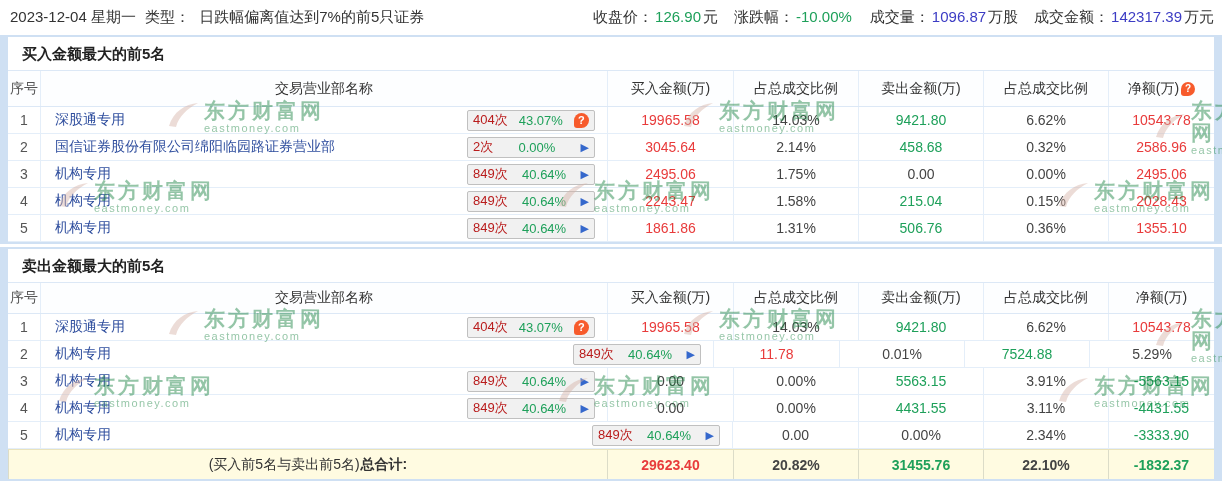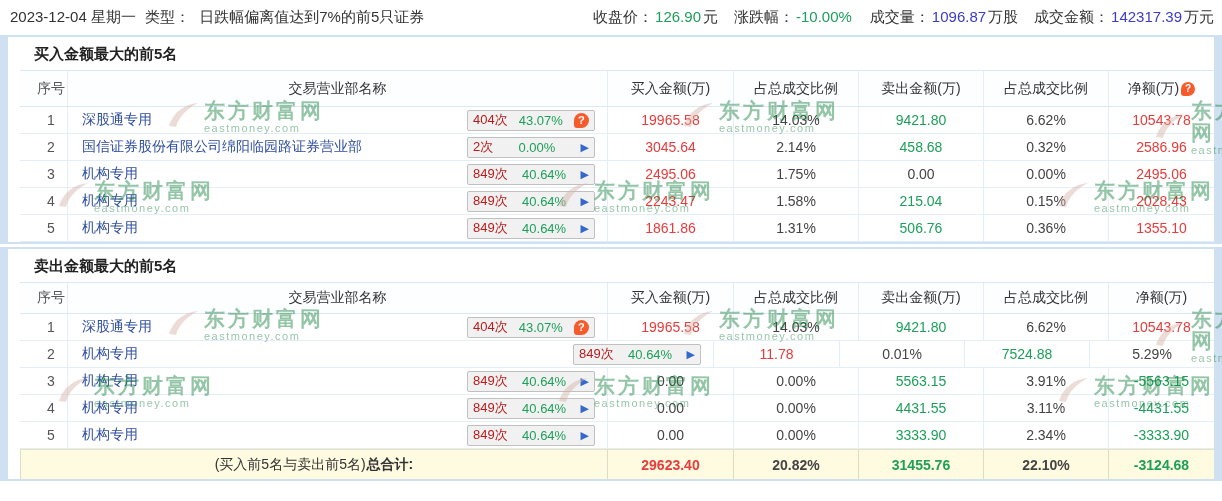--- a/index.html
+++ b/index.html
@@ -11,31 +11,31 @@
   body{width:1222px;height:501px;position:relative;overflow:hidden;background:#fff;
        font-family:"Liberation Sans","DejaVu Sans",sans-serif;color:#333;}
 
   .topbar{height:35px;display:flex;justify-content:space-between;align-items:center;
           padding:0 8px 0 10px;font-size:15px;}
   .topbar-left span{margin-right:5px;}
   .stat{margin-left:16px;white-space:nowrap;}
   .sv{margin:0 2px;}
   .sv.green{color:var(--green);} .sv.blue{color:var(--vblue);}
 
-  .panel{border:2px solid var(--frame);border-left-width:8px;border-right-width:8px;background:#fff;padding-left:12px;}
+  .panel{border:2px solid var(--frame);border-left-width:8px;border-right-width:8px;background:#fff;}
   .panel + .panel{margin-top:3px;}
   .panel-title{height:34px;line-height:34px;padding-left:14px;font-size:15px;font-weight:bold;
                color:#222;border-bottom:1px solid #dce8f6;}
   .thead{display:flex;align-items:stretch;height:36px;border-bottom:1px solid #dce8f6;
          font-size:14px;color:#333;background:#fdfeff;}
   .panel[data-table="1"] .thead{height:31px;}
   .trow{display:flex;align-items:stretch;height:27px;border-bottom:1px solid #e4eef9;font-size:14px;}
   .cell{display:flex;align-items:center;justify-content:center;border-left:1px solid #e4eef9;}
   .cell:first-child{border-left:none;}
-  .c-idx{width:32px;flex:none;color:#555;margin-left:15px;}
+  .c-idx{width:32px;flex:none;color:#555;}
   .c-name{flex:1;justify-content:space-between;padding:0 12px 0 14px;overflow:hidden;}
   .thead .c-name{justify-content:center;padding:0;}
   .nm{color:var(--link);cursor:pointer;white-space:nowrap;}
   .w0{width:126px;flex:none;} .w1{width:125px;flex:none;} .w2{width:125px;flex:none;}
   .w3{width:125px;flex:none;} .w4{width:106px;flex:none;}
   .red{color:var(--red);} .green{color:var(--green);} .dark{color:#444;}
 
   .badge{width:128px;flex:none;height:21px;background:#f1f1f1;border:1px solid #c0c0c0;
          border-radius:2px;display:flex;align-items:center;justify-content:space-between;
          padding:0 5px;font-size:13px;cursor:pointer;}
@@ -267,34 +267,33 @@
         <div class="cell c-name">
           <span class="nm">机构专用</span>
           <span class="badge">
             <span class="bc">849次</span>
             <span class="bp">40.64%</span>
             <span class="aicon">▶</span>
           </span>
         </div>
         <div class="cell w0 dark">0.00</div>
         <div class="cell w1 dark">0.00%</div>
-        <div class="cell w2 green">3333.90</div>
         <div class="cell w3 dark">2.34%</div>
         <div class="cell w4 green">-3333.90</div>
       </div>
       <div class="tfoot">
         <div class="cell f-label">
           <span class="lp">(买入前5名与卖出前5名)</span>
           <span class="lb">总合计:</span>
         </div>
         <div class="cell w0 red">29623.40</div>
         <div class="cell w1 dark">20.82%</div>
         <div class="cell w2 green">31455.76</div>
         <div class="cell w3 dark">22.10%</div>
-        <div class="cell w4 green">-3124.68</div>
+        <div class="cell w4 green">-1832.37</div>
       </div>
     </div>
 </section>
 
 <div class="watermarks" id="wm">
     <div class="wm" style="left: 165px; top: 100px;">
       <span><svg width="34" height="30" viewBox="0 0 34 30">
           <path d="M4 26 C8 12 20 4 33 3 C22 9 14 16 11 27 Z" fill="currentColor"></path>
         </svg></span>
       <div>

